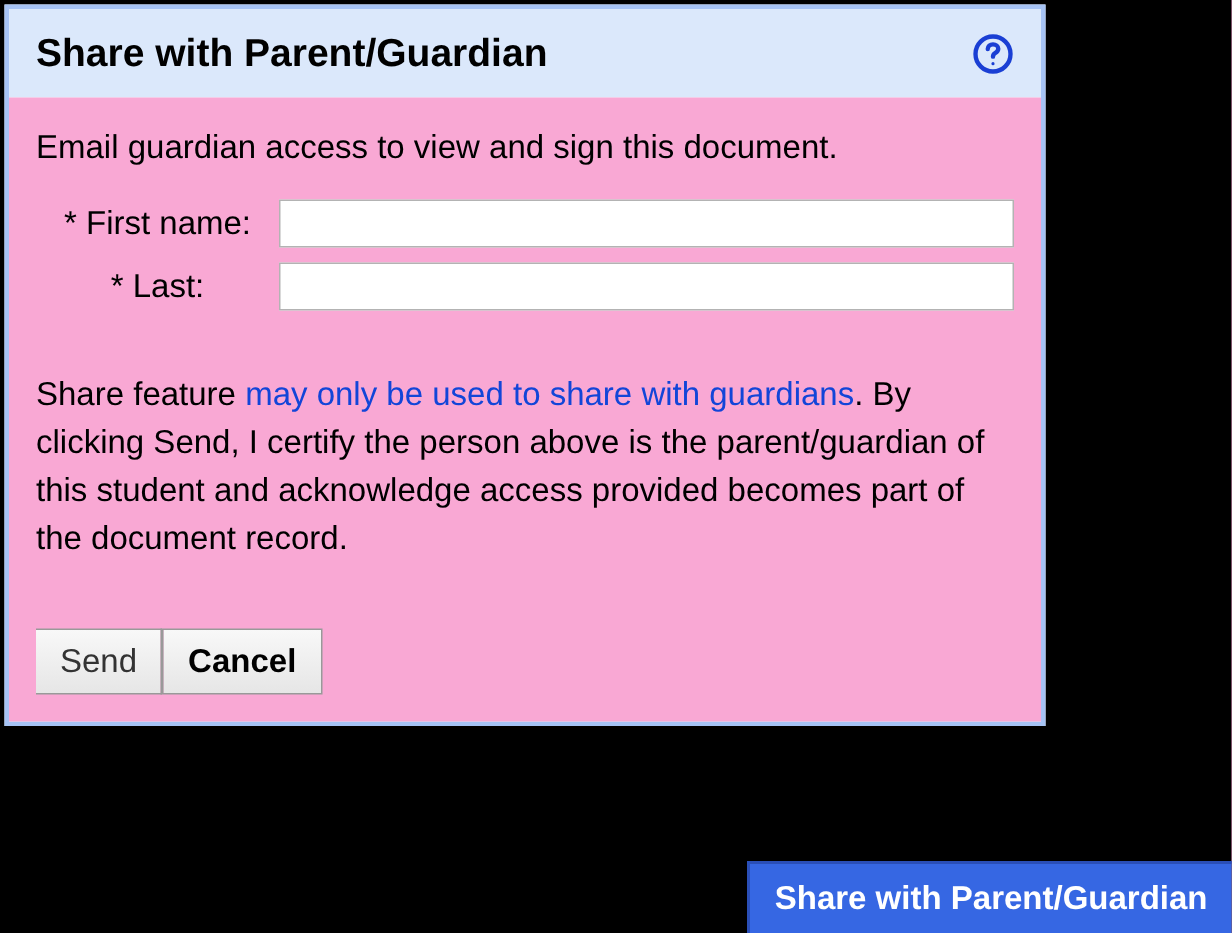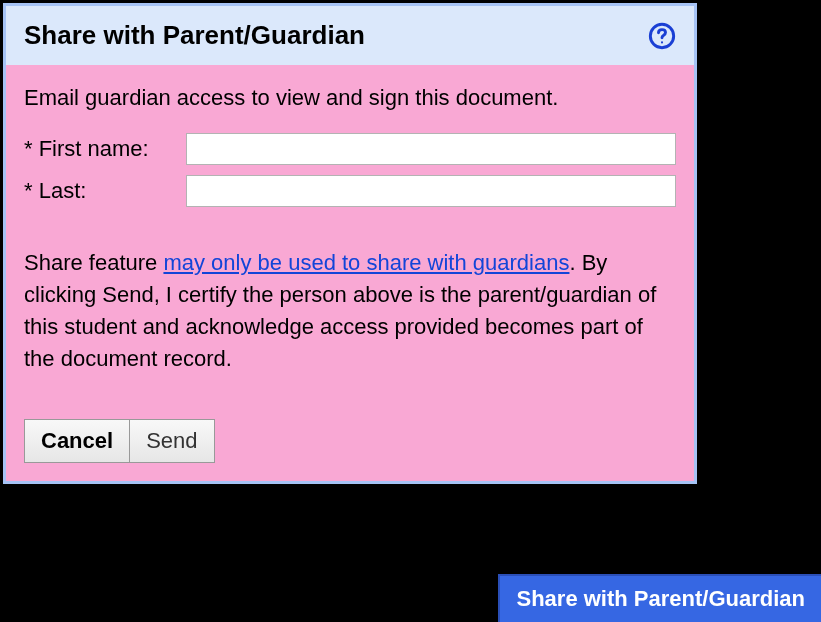--- a/index.html
+++ b/index.html
@@ -55,38 +55,38 @@
     .form-row {
       display: flex;
       align-items: center;
       margin-bottom: 10px;
     }
     .form-label {
       font-size: 22px;
       color: #000;
       width: 162px;
       flex-shrink: 0;
+      text-align: center;
     }
     .form-input {
       flex: 1;
       height: 32px;
       border: 1px solid #b3b3b3;
       background: #fff;
       padding: 0 6px;
       font-size: 18px;
     }
     .disclaimer {
       margin-top: 40px;
       font-size: 22px;
       color: #000;
       line-height: 1.45;
     }
     .disclaimer-link {
       color: #1245d8;
-      text-decoration: underline;
       cursor: pointer;
     }
     .button-row {
       margin-top: 44px;
       display: flex;
       gap: 0;
     }
     .btn {
       font-size: 22px;
       padding: 8px 16px;
@@ -145,19 +145,19 @@
     <div class="form-row">
       <div class="form-label">* Last:</div>
       <input type="text" class="form-input" value="" style="">
     </div>
 
     <div class="disclaimer">
       <span>Share feature </span><a class="disclaimer-link">may only be used to share with guardians</a><span>. By clicking Send, I certify the person above is the parent/guardian of this student and acknowledge access provided becomes part of the document record.</span>
     </div>
 
     <div class="button-row">
+      <button class="btn btn-send">Send</button>
       <button class="btn btn-cancel">Cancel</button>
-      <button class="btn btn-send">Send</button>
     </div>
   </div>
 </div>
 
 <button class="bottom-button">Share with Parent/Guardian</button>
 
 </body></html>

